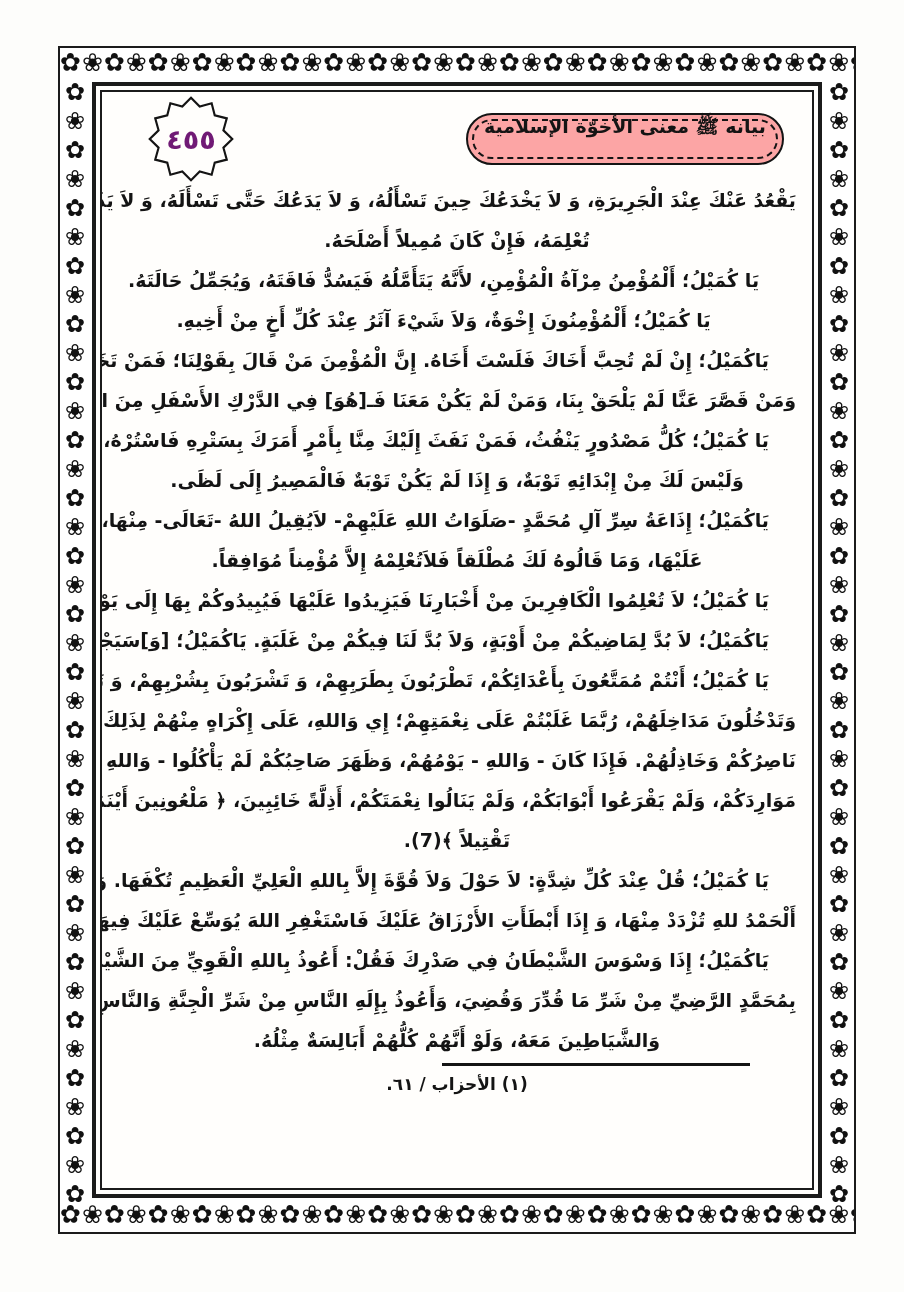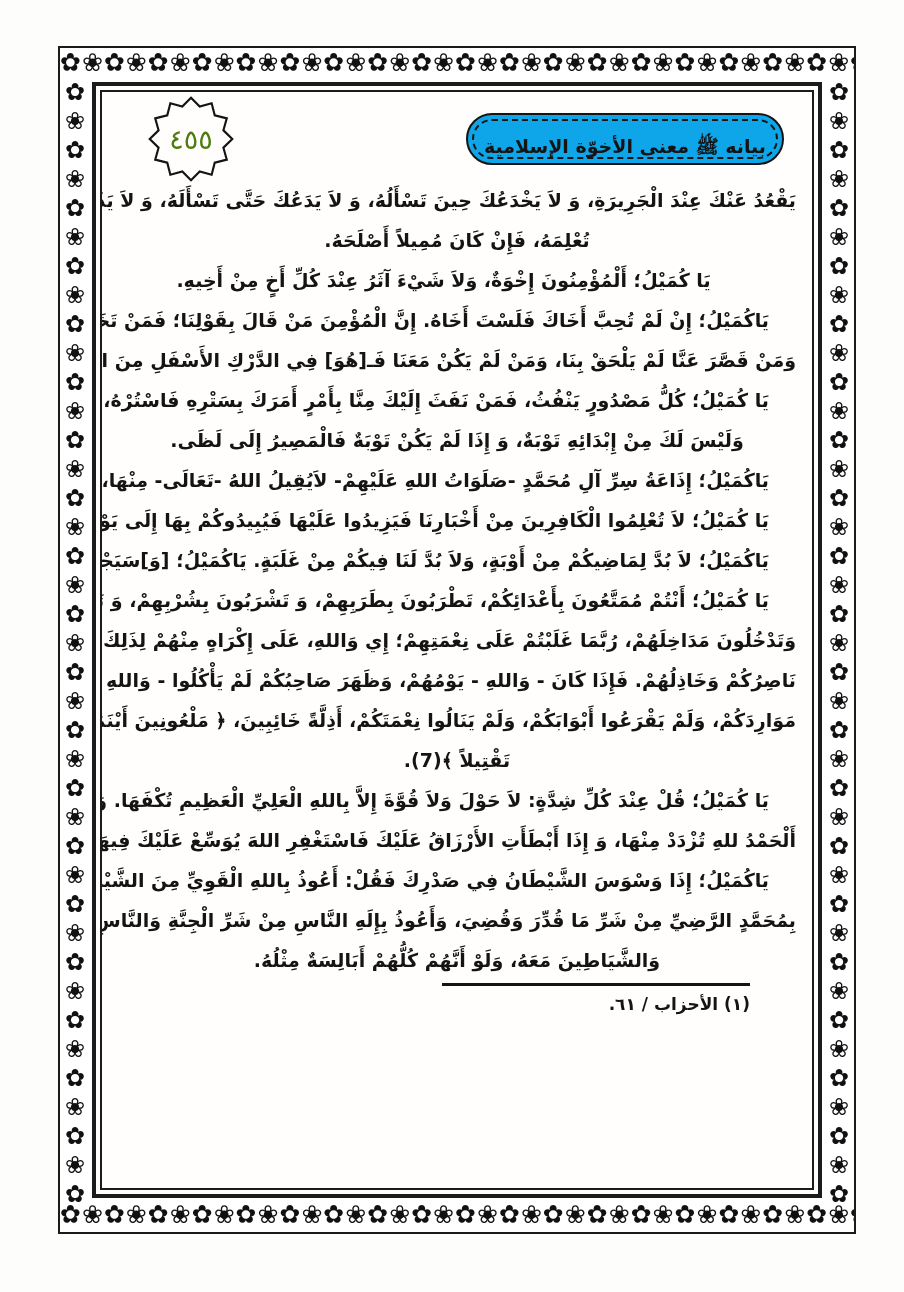--- a/index.html
+++ b/index.html
@@ -42,28 +42,28 @@
   }
   
   .header-row{
     display:flex;flex-direction:row;align-items:center;
     height:78px;margin-bottom:2px;direction:ltr;
   }
   .star-wrap{position:relative;width:86px;height:86px;margin-left:30px;flex:0 0 auto;}
   .star-wrap svg{position:absolute;inset:0;}
   .star-number{
     position:absolute;inset:0;display:flex;align-items:center;justify-content:center;
-    font-size:27px;font-weight:normal;color:#4d7c0f;letter-spacing:2px;
+    font-size:27px;font-weight:bold;color:#701a75;letter-spacing:2px;
   }
   .title-badge{
     position:relative;margin-left:auto;margin-right:12px;flex:0 0 auto;
     width:318px;height:52px;box-sizing:border-box;
     border:2.5px solid #141414;border-radius:28px;
-    display:flex;align-items:flex-end;justify-content:center;
-    background:#0ea5e9;
+    display:flex;align-items:flex-start;justify-content:center;
+    background:#fca5a5;
   }
   .title-badge::before{
     content:"";position:absolute;inset:4px;
     border:2px dashed #141414;border-radius:22px;
     pointer-events:none;
   }
   .title-text{
     font-size:19px;font-weight:bold;direction:rtl;
     padding:0 10px;white-space:nowrap;
   }
@@ -76,21 +76,21 @@
     white-space:nowrap;
   }
   .indent{padding-right:27px;}
   .full{text-align:justify;text-align-last:justify;}
   
   .footnote-area{direction:rtl;margin-top:3px;padding-left:46px;}
   .footnote-rule{
     height:3px;background:#141414;width:308px;margin-right:46px;margin-bottom:5px;
   }
   .footnote-line{
-    direction:rtl;text-align:right;padding-right:46px;
+    direction:rtl;text-align:center;padding-right:46px;
     font-size:17px;font-weight:bold;line-height:26px;white-space:nowrap;
   }
 </style>
 </head>
 <body>
 
 <div class="sheet">
   <div class="border-box">
     <div class="flower-band band-top">✿❀✿❀✿❀✿❀✿❀✿❀✿❀✿❀✿❀✿❀✿❀✿❀✿❀✿❀✿❀✿❀✿❀✿❀✿❀✿❀✿❀✿❀✿❀✿❀✿❀✿❀✿❀✿❀✿❀✿❀✿❀✿❀✿❀✿❀✿❀✿❀✿❀✿❀✿❀✿❀</div>
     <div class="flower-band band-bottom">✿❀✿❀✿❀✿❀✿❀✿❀✿❀✿❀✿❀✿❀✿❀✿❀✿❀✿❀✿❀✿❀✿❀✿❀✿❀✿❀✿❀✿❀✿❀✿❀✿❀✿❀✿❀✿❀✿❀✿❀✿❀✿❀✿❀✿❀✿❀✿❀✿❀✿❀✿❀✿❀</div>
@@ -108,26 +108,28 @@
             <span class="star-number">٤٥٥</span>
           </div>
           <div class="title-badge">
             <span class="title-text">بيانه ﷺ معنى الأخوّة الإسلامية</span>
           </div>
         </div>
 
         <div class="text-block">
           <div class="line full">يَقْعُدُ عَنْكَ عِنْدَ الْجَرِيرَةِ، وَ لاَ يَخْدَعُكَ حِينَ تَسْأَلُهُ، وَ لاَ يَدَعُكَ حَتَّى تَسْأَلَهُ، وَ لاَ يَذَرُكَ وَ أَمْرَكَ حَتَّى</div>
           <div class="line">تُعْلِمَهُ، فَإِنْ كَانَ مُمِيلاً أَصْلَحَهُ.</div>
+          <div class="line indent">يَا كُمَيْلُ؛ أَلْمُؤْمِنُ مِرْآةُ الْمُؤْمِنِ، لأَنَّهُ يَتَأَمَّلُهُ فَيَسُدُّ فَاقَتَهُ، وَيُجَمِّلُ حَالَتَهُ.</div>
           <div class="line indent">يَا كُمَيْلُ؛ أَلْمُؤْمِنُونَ إِخْوَةٌ، وَلاَ شَيْءَ آثَرُ عِنْدَ كُلِّ أَخٍ مِنْ أَخِيهِ.</div>
           <div class="line indent full">يَاكُمَيْلُ؛ إِنْ لَمْ تُحِبَّ أَخَاكَ فَلَسْتَ أَخَاهُ. إِنَّ الْمُؤْمِنَ مَنْ قَالَ بِقَوْلِنَا؛ فَمَنْ تَخَلَّفَ عَنْهُ قَصَّرَ عَنَّا،</div>
           <div class="line">وَمَنْ قَصَّرَ عَنَّا لَمْ يَلْحَقْ بِنَا، وَمَنْ لَمْ يَكُنْ مَعَنَا فَـ[هُوَ] فِي الدَّرْكِ الأَسْفَلِ مِنَ النَّارِ.</div>
           <div class="line indent full">يَا كُمَيْلُ؛ كُلُّ مَصْدُورٍ يَنْفُثُ، فَمَنْ نَفَثَ إِلَيْكَ مِنَّا بِأَمْرٍ أَمَرَكَ بِسَتْرِهِ فَاسْتُرْهُ، وَ إِيَّاكَ أَنْ تُبْدِيَهِ،</div>
           <div class="line">وَلَيْسَ لَكَ مِنْ إِبْدَائِهِ تَوْبَةٌ، وَ إِذَا لَمْ يَكُنْ تَوْبَةٌ فَالْمَصِيرُ إِلَى لَظَى.</div>
           <div class="line indent full">يَاكُمَيْلُ؛ إِذَاعَةُ سِرِّ آلِ مُحَمَّدٍ -صَلَوَاتُ اللهِ عَلَيْهِمْ- لاَيُقِيلُ اللهُ -تَعَالَى- مِنْهَا، وَلاَيَحْتَمِلُ أَحَدٌ</div>
+          <div class="line">عَلَيْهَا، وَمَا قَالُوهُ لَكَ مُطْلَقاً فَلاَتُعْلِمْهُ إِلاَّ مُؤْمِناً مُوَافِقاً.</div>
           <div class="line indent full">يَا كُمَيْلُ؛ لاَ تُعْلِمُوا الْكَافِرِينَ مِنْ أَخْبَارِنَا فَيَزِيدُوا عَلَيْهَا فَيُبِيدُوكُمْ بِهَا إِلَى يَوْمٍ يُعَاقَبُونَ عَلَيْهَا.</div>
           <div class="line indent full">يَاكُمَيْلُ؛ لاَ بُدَّ لِمَاضِيكُمْ مِنْ أَوْبَةٍ، وَلاَ بُدَّ لَنَا فِيكُمْ مِنْ غَلَبَةٍ. يَاكُمَيْلُ؛ [وَ]سَيَجْمَعُ اللهُ - تَعَالَى -</div>
           <div class="line indent full">يَا كُمَيْلُ؛ أَنْتُمْ مُمَتَّعُونَ بِأَعْدَائِكُمْ، تَطْرَبُونَ بِطَرَبِهِمْ، وَ تَشْرَبُونَ بِشُرْبِهِمْ، وَ تَأْكُلُونَ بِأَكْلِهِمْ،</div>
           <div class="line full">وَتَدْخُلُونَ مَدَاخِلَهُمْ، رُبَّمَا غَلَبْتُمْ عَلَى نِعْمَتِهِمْ؛ إِي وَاللهِ، عَلَى إِكْرَاهٍ مِنْهُمْ لِذَلِكَ، وَلَكِنَّ اللهَ - عَزَّوَجَلَّ -</div>
           <div class="line full">نَاصِرُكُمْ وَخَاذِلُهُمْ. فَإِذَا كَانَ - وَاللهِ - يَوْمُهُمْ، وَظَهَرَ صَاحِبُكُمْ لَمْ يَأْكُلُوا - وَاللهِ - مَعَكُمْ، وَلَمْ يَرِدُوا</div>
           <div class="line full">مَوَارِدَكُمْ، وَلَمْ يَقْرَعُوا أَبْوَابَكُمْ، وَلَمْ يَنَالُوا نِعْمَتَكُمْ، أَذِلَّةً خَائِبِينَ، ﴿ مَلْعُونِينَ أَيْنَمَا ثُقِفُوا أُخِذُوا وَقُتِّلُوا</div>
           <div class="line">تَقْتِيلاً ﴾(7).</div>
           <div class="line indent full">يَا كُمَيْلُ؛ قُلْ عِنْدَ كُلِّ شِدَّةٍ: لاَ حَوْلَ وَلاَ قُوَّةَ إِلاَّ بِاللهِ الْعَلِيِّ الْعَظِيمِ تُكْفَهَا. وَ قُلْ عِنْدَ كُلِّ نِعْمَةٍ:</div>
           <div class="line">أَلْحَمْدُ للهِ تُزْدَدْ مِنْهَا، وَ إِذَا أَبْطَأَتِ الأَرْزَاقُ عَلَيْكَ فَاسْتَغْفِرِ اللهَ يُوَسِّعْ عَلَيْكَ فِيهَا.</div>
           <div class="line indent full">يَاكُمَيْلُ؛ إِذَا وَسْوَسَ الشَّيْطَانُ فِي صَدْرِكَ فَقُلْ: أَعُوذُ بِاللهِ الْقَوِيِّ مِنَ الشَّيْطَانِ الْغَوِيِّ، وَ أَعُوذُ</div>

